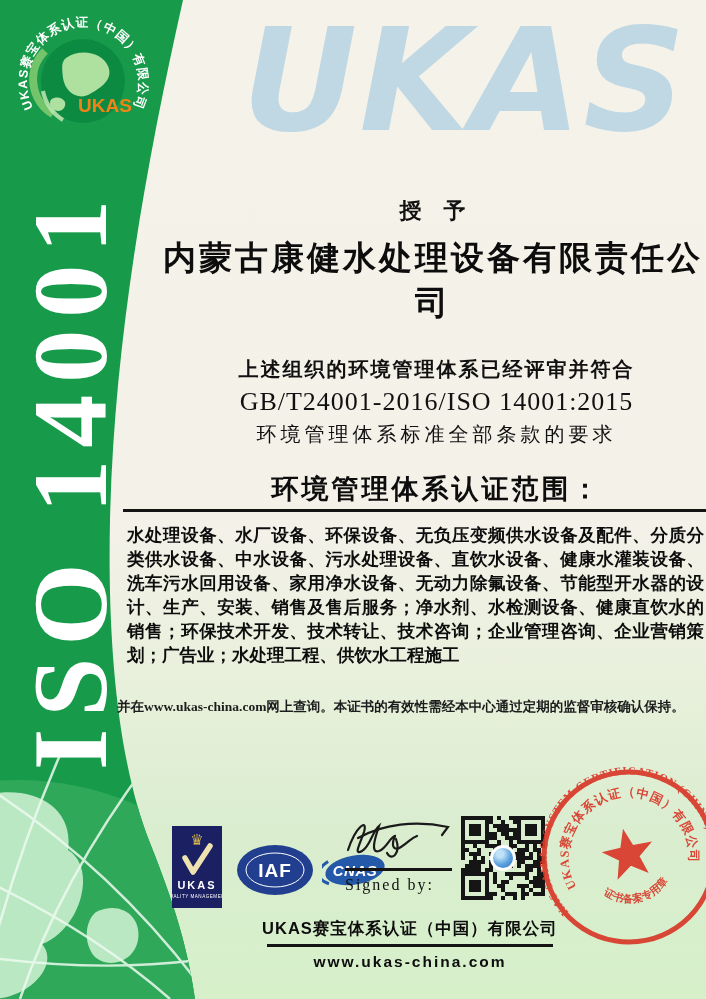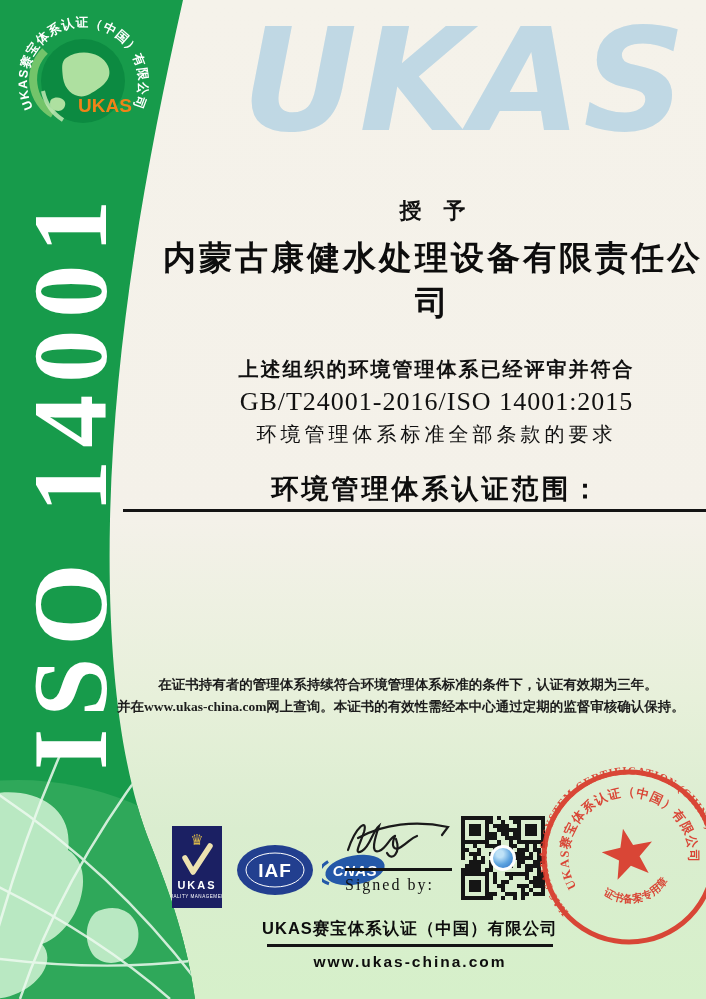--- a/index.html
+++ b/index.html
@@ -110,22 +110,22 @@
 
   <div class="abs company">内蒙古康健水处理设备有限责任公司</div>
   <div class="abs awarded">授 予</div>
 
   <div class="abs statement">上述组织的环境管理体系已经评审并符合</div>
   <div class="abs standard">GB/T24001-2016/ISO 14001:2015</div>
   <div class="abs clause">环境管理体系标准全部条款的要求</div>
 
   <div class="abs scope-head">环境管理体系认证范围：</div>
   <div class="abs rule"></div>
-
-  <div class="abs note1">在证书持有者的管理体系持续符合环境管理体系标准的条件下，认证有效期为三年。</div>
+  <div class="abs scope">水处理设备、水厂设备、环保设备、无负压变频供水设备及配件、分质分类供水设备、中水设备、污水处理设备、直饮水设备、健康水灌装设备、洗车污水回用设备、家用净水设备、无动力除氟设备、节能型开水器的设计、生产、安装、销售及售后服务；净水剂、水检测设备、健康直饮水的销售；环保技术开发、技术转让、技术咨询；企业管理咨询、企业营销策划；广告业；水处理工程、供饮水工程施工</div>
+
   <div class="abs note2">并在www.ukas-china.com网上查询。本证书的有效性需经本中心通过定期的监督审核确认保持。</div>
 
   <div class="abs dates">
   </div>
 
   <svg class="abs ukas-mark" width="50" height="82" viewBox="0 0 50 82">
     <rect width="50" height="82" fill="#1B2063"></rect>
     <text x="25" y="19" text-anchor="middle" font-size="15" fill="#D8B64A">♛</text>
     <polyline points="13,32 21,46 38,20" fill="none" stroke="#EDE2B0" stroke-width="5.5" stroke-linecap="round" stroke-linejoin="round"></polyline>
     <text x="25" y="63" text-anchor="middle" font-family="Liberation Sans, DejaVu Sans, sans-serif" font-size="11" font-weight="bold" fill="#ffffff" letter-spacing="2">UKAS</text>

